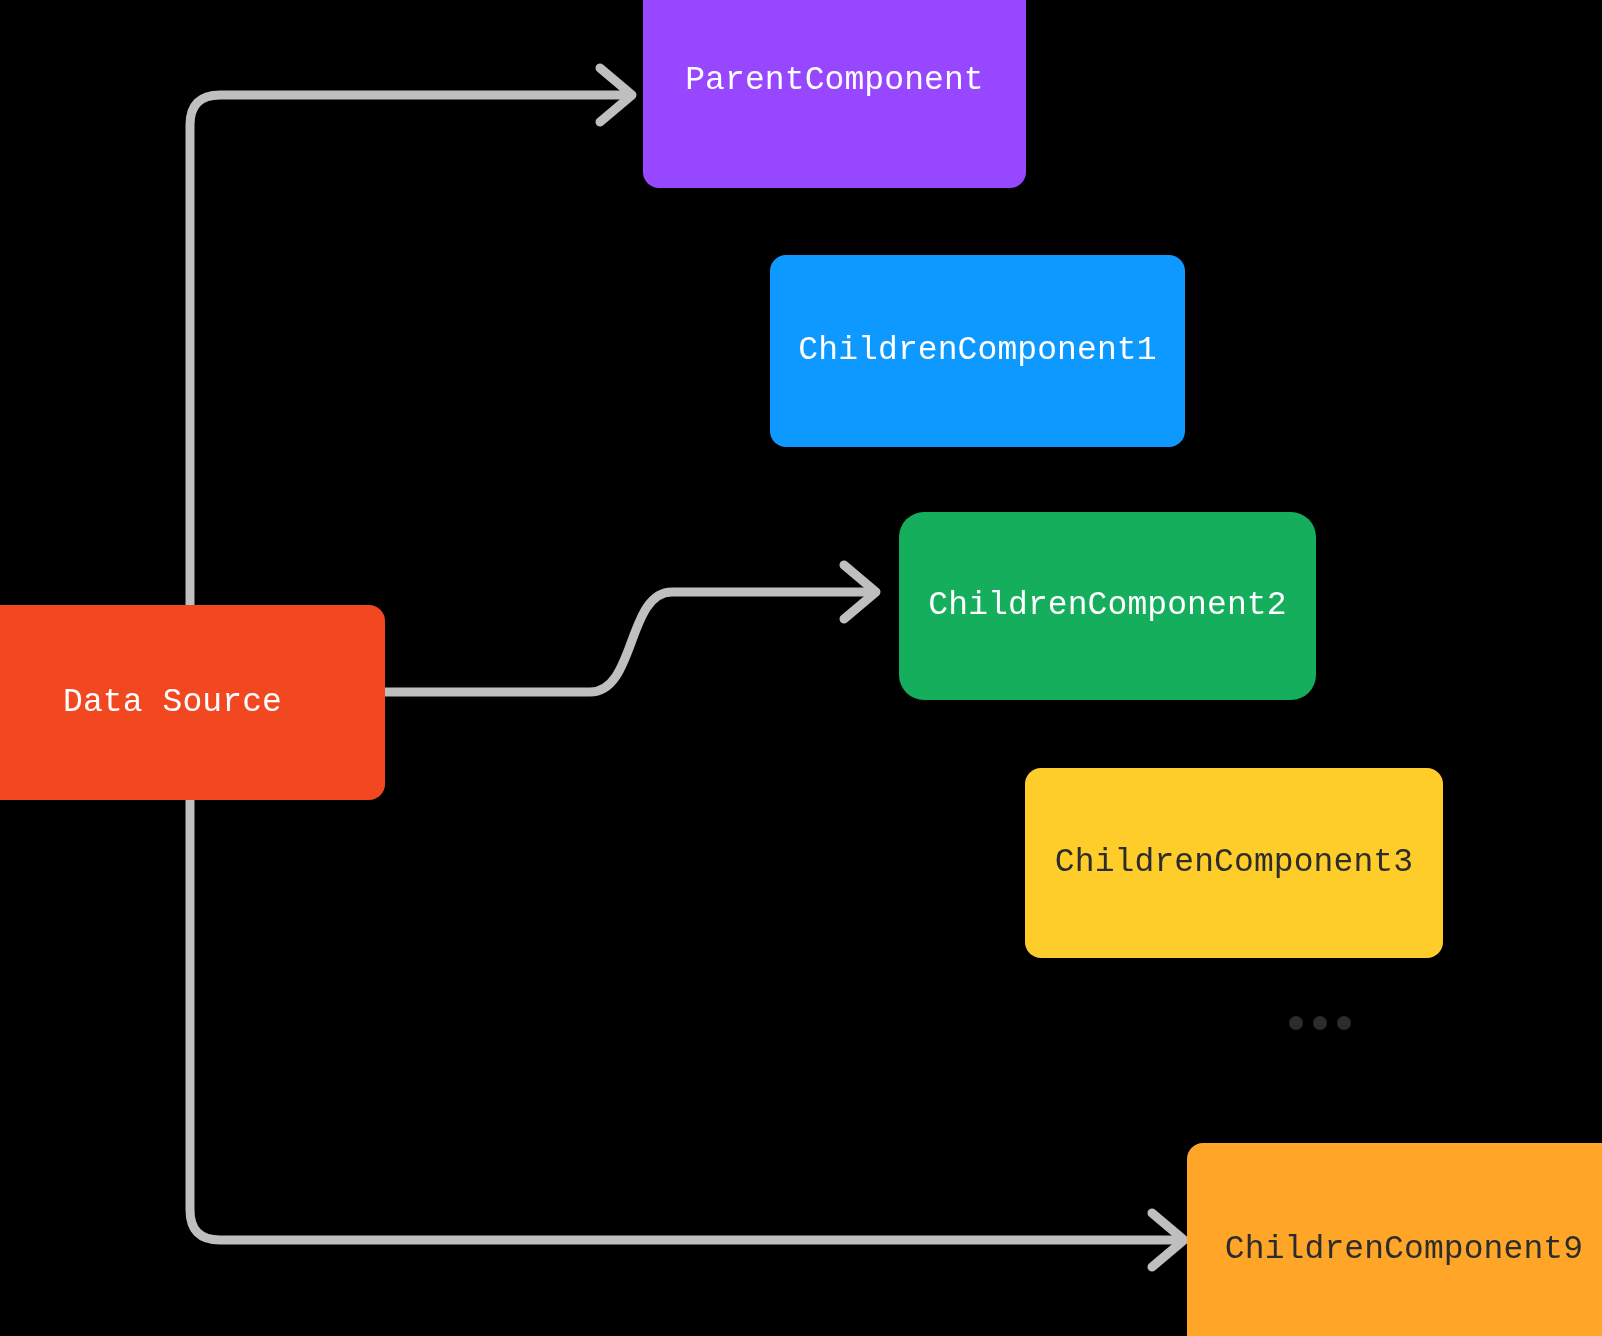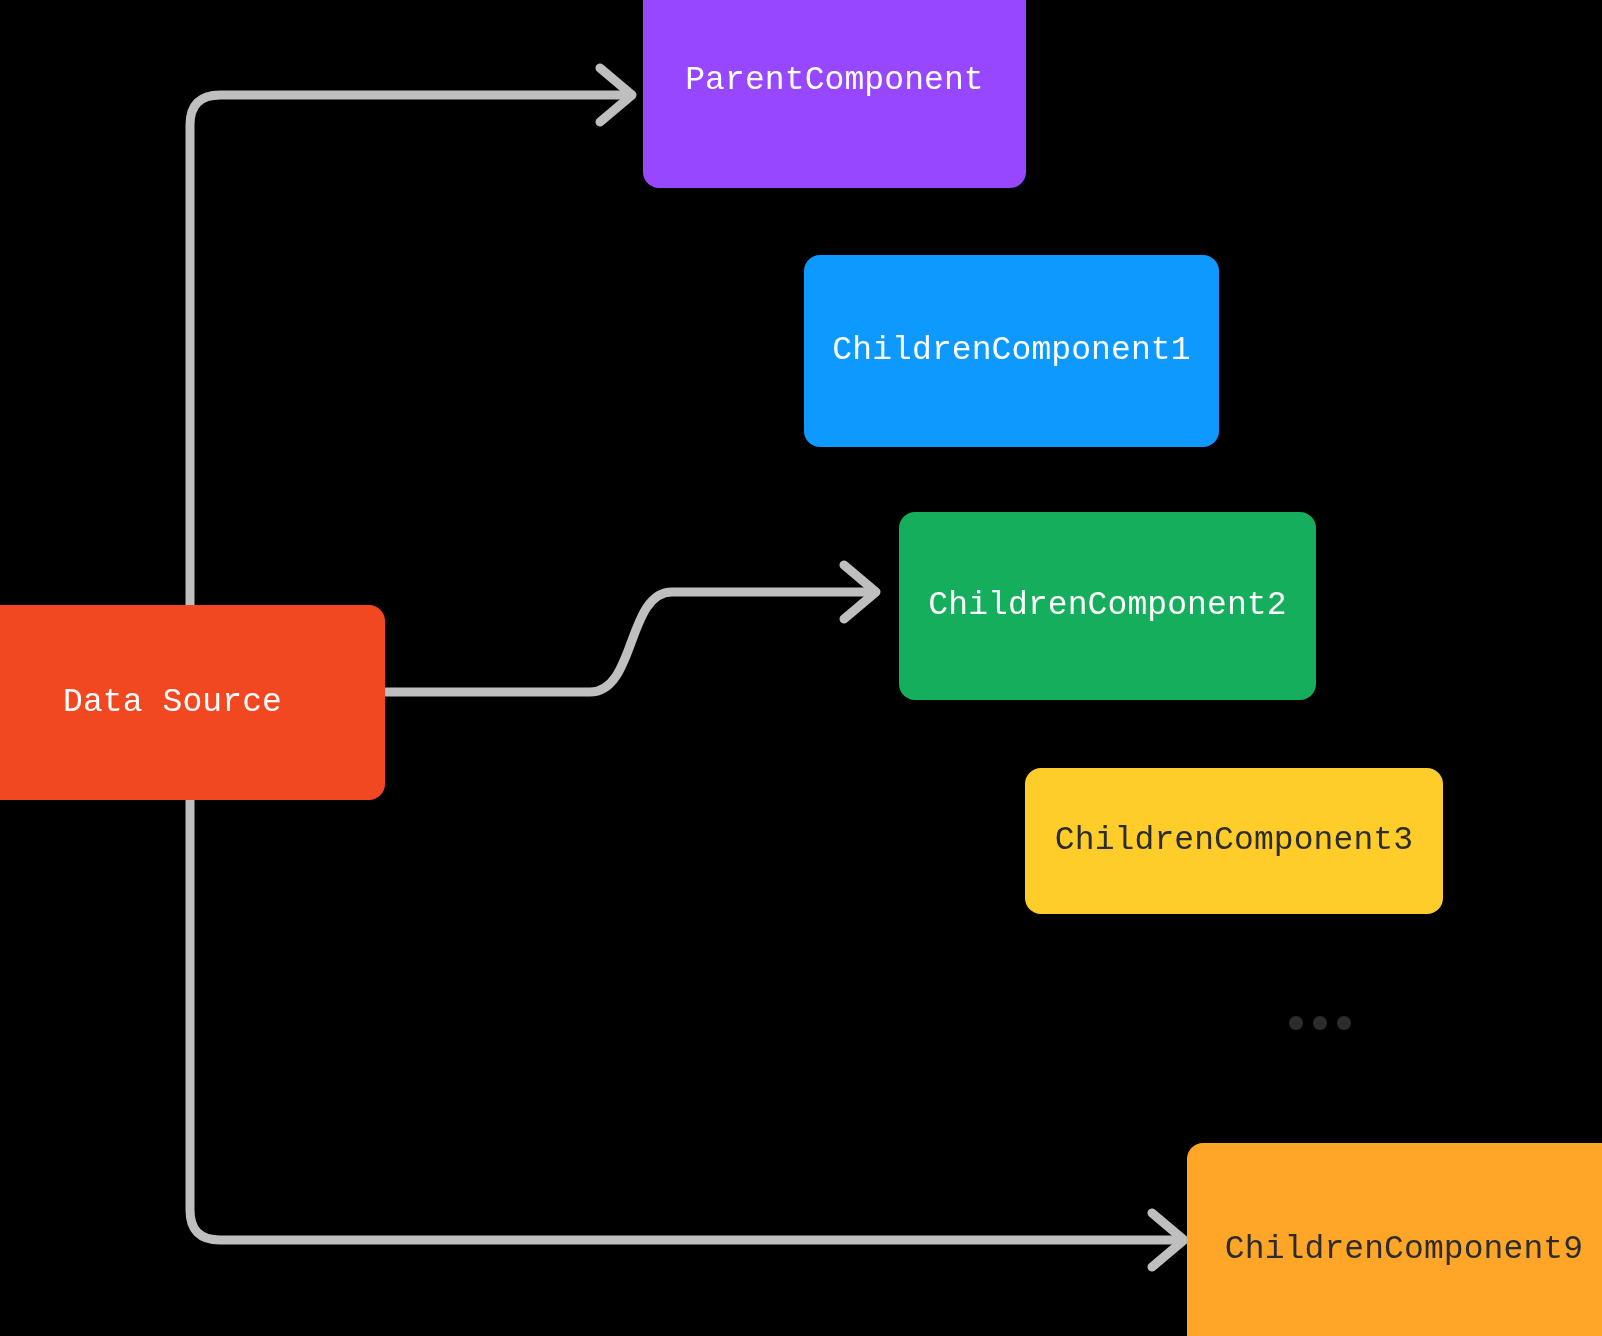--- a/index.html
+++ b/index.html
@@ -46,24 +46,24 @@
   #node-data-source {
     left: -40px;  top: 605px;  width: 425px;  height: 195px;
   }
   #node-parent {
     left: 643px;  top: -26px;  width: 383px;  height: 214px;
   }
   #node-child1 {
     left: 770px;  top: 255px;  width: 415px;  height: 192px;
   }
   #node-child2 {
-    left: 899px;  top: 512px;  width: 417px;  height: 188px;
+    left: 899px;  top: 512px;  width: 417px;  height: 188px; border-radius: 25px;
   }
   #node-child3 {
-    left: 1025px; top: 768px;  width: 418px;  height: 146px;
+    left: 1025px; top: 768px;  width: 418px;  height: 190px;
   }
   #node-child9 {
     left: 1187px; top: 1143px; width: 434px;  height: 214px;
   }
   .ellipsis {
     position: absolute;
     left: 1289px;
     top: 1014px;
     width: 62px;
     height: 18px;
@@ -97,21 +97,21 @@
   </svg>
 
   <div class="node" id="node-data-source" style="background:#F24822; color:#FFFFFF;">
     <span class="node-label">Data Source</span>
   </div>
 
   <div class="node" id="node-parent" style="background:#9747FF; color:#FFFFFF;">
     <span class="node-label">ParentComponent</span>
   </div>
 
-  <div class="node" id="node-child1" style="background:#0D99FF; color:#FFFFFF;margin-left:34px;">
+  <div class="node" id="node-child1" style="background:#0D99FF; color:#FFFFFF;">
     <span class="node-label">ChildrenComponent1</span>
   </div>
 
   <div class="node" id="node-child2" style="background:#14AE5C; color:#FFFFFF;">
     <span class="node-label">ChildrenComponent2</span>
   </div>
 
   <div class="node" id="node-child3" style="background:#FFCD29; color:#2C2C2C;">
     <span class="node-label">ChildrenComponent3</span>
   </div>

